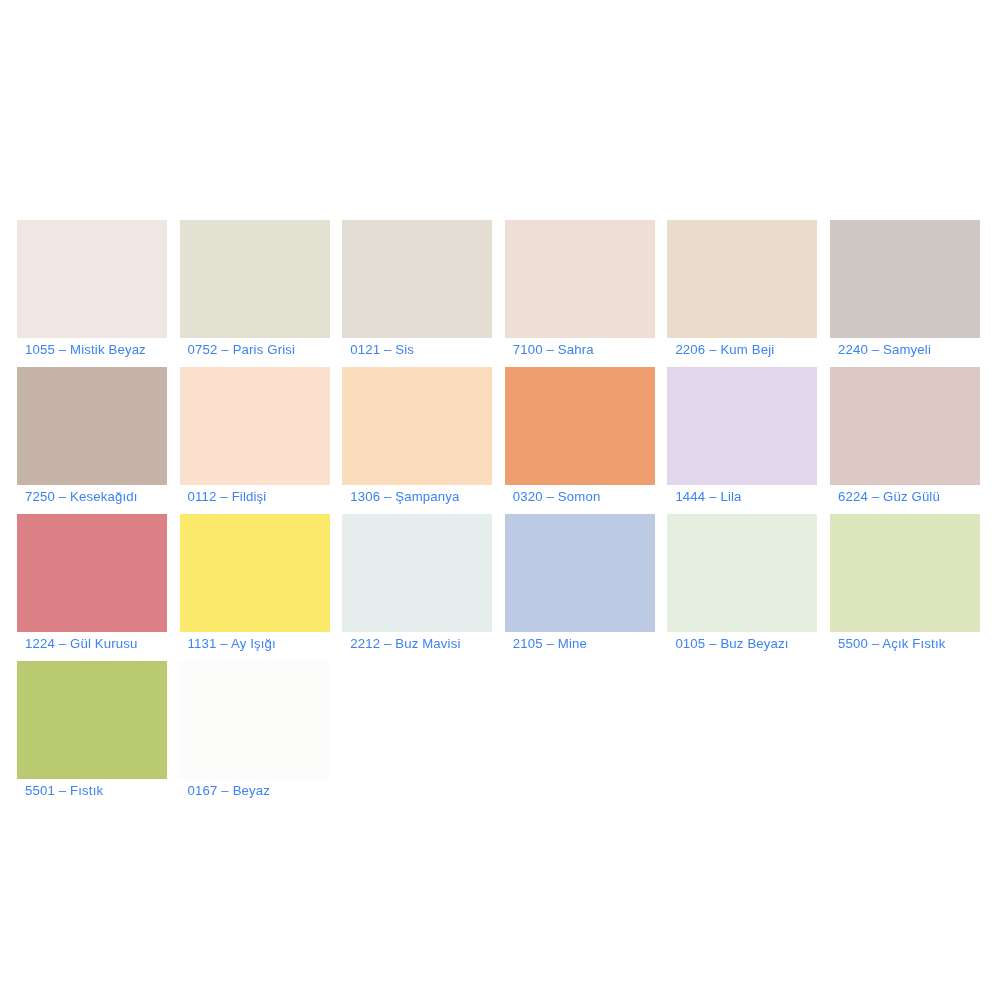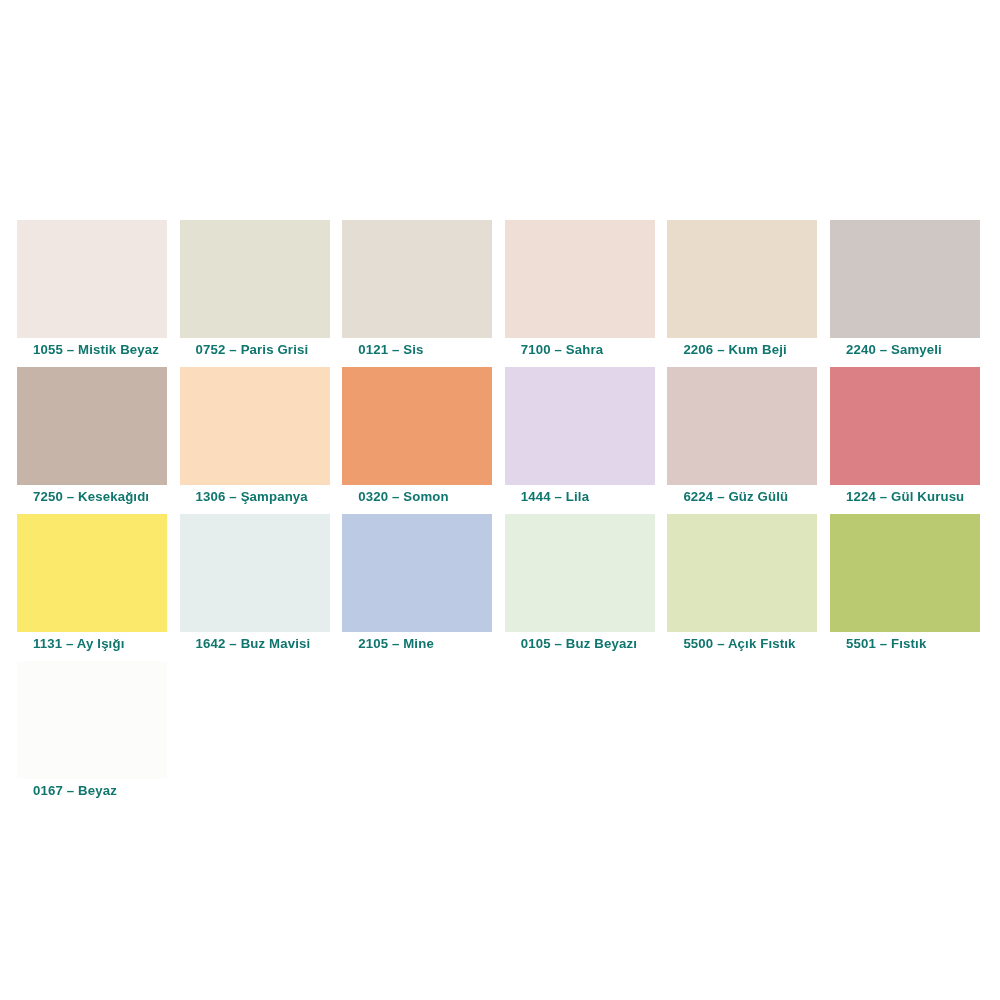--- a/index.html
+++ b/index.html
@@ -36,30 +36,29 @@
     height: 120px;
     position: relative;
   }
   .swatch-chip {
     width: 150px;
     height: 118px;
     display: block;
   }
   .swatch-label {
     position: absolute;
-    left: 16px;
+    left: 8px;
     top: 121px;
     width: 210px;
     font-size: 13.2px;
     line-height: 17px;
     letter-spacing: 0.15px;
-    color: #0f766e;
+    color: #3b82f6;
     white-space: nowrap;
     font-family: "Liberation Sans", "DejaVu Sans", sans-serif;
-    font-weight: bold;
   }
 </style>
 </head>
 <body>
 
 <div id="palette-board">
   <div id="swatch-grid">
       <div class="swatch-cell">
         <div class="swatch-chip" style="background-color: rgb(240, 231, 226);"></div>
         <div class="swatch-label">1055 – Mistik Beyaz</div>
@@ -82,20 +81,24 @@
       </div>
       <div class="swatch-cell">
         <div class="swatch-chip" style="background-color: rgb(206, 199, 195);"></div>
         <div class="swatch-label">2240 – Samyeli</div>
       </div>
       <div class="swatch-cell">
         <div class="swatch-chip" style="background-color: rgb(198, 180, 169);"></div>
         <div class="swatch-label">7250 – Kesekağıdı</div>
       </div>
       <div class="swatch-cell">
+        <div class="swatch-chip" style="background-color: rgb(251, 224, 205);"></div>
+        <div class="swatch-label">0112 – Fildişi</div>
+      </div>
+      <div class="swatch-cell">
         <div class="swatch-chip" style="background-color: rgb(251, 221, 189);"></div>
         <div class="swatch-label">1306 – Şampanya</div>
       </div>
       <div class="swatch-cell">
         <div class="swatch-chip" style="background-color: rgb(238, 158, 110);"></div>
         <div class="swatch-label">0320 – Somon</div>
       </div>
       <div class="swatch-cell">
         <div class="swatch-chip" style="background-color: rgb(226, 214, 234);"></div>
         <div class="swatch-label">1444 – Lila</div>
@@ -107,21 +110,21 @@
       <div class="swatch-cell">
         <div class="swatch-chip" style="background-color: rgb(219, 128, 133);"></div>
         <div class="swatch-label">1224 – Gül Kurusu</div>
       </div>
       <div class="swatch-cell">
         <div class="swatch-chip" style="background-color: rgb(250, 233, 106);"></div>
         <div class="swatch-label">1131 – Ay Işığı</div>
       </div>
       <div class="swatch-cell">
         <div class="swatch-chip" style="background-color: rgb(229, 238, 236);"></div>
-        <div class="swatch-label">1642 – Buz Mavisi</div>
+        <div class="swatch-label">2212 – Buz Mavisi</div>
       </div>
       <div class="swatch-cell">
         <div class="swatch-chip" style="background-color: rgb(188, 203, 227);"></div>
         <div class="swatch-label">2105 – Mine</div>
       </div>
       <div class="swatch-cell">
         <div class="swatch-chip" style="background-color: rgb(229, 239, 224);"></div>
         <div class="swatch-label">0105 – Buz Beyazı</div>
       </div>
       <div class="swatch-cell">

